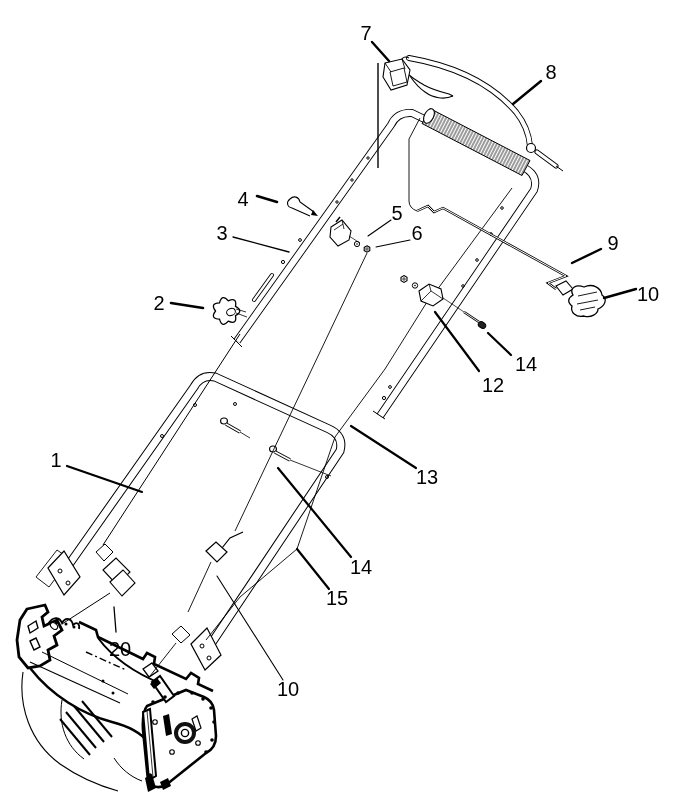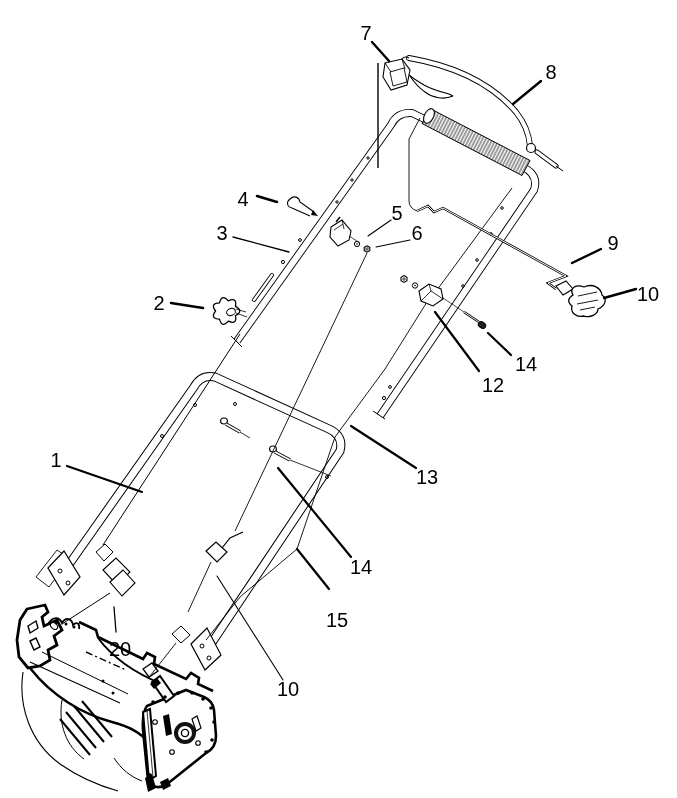--- a/index.html
+++ b/index.html
@@ -257,16 +257,16 @@
 <span class="callout" style="left:397px;top:213px">5</span>
 <span class="callout" style="left:417px;top:233px">6</span>
 <span class="callout" style="left:366px;top:33px">7</span>
 <span class="callout" style="left:551px;top:72px">8</span>
 <span class="callout" style="left:613px;top:243px">9</span>
 <span class="callout" style="left:648px;top:294px">10</span>
 <span class="callout" style="left:526px;top:364px">14</span>
 <span class="callout" style="left:493px;top:385px">12</span>
 <span class="callout" style="left:427px;top:477px">13</span>
 <span class="callout" style="left:361px;top:567px">14</span>
-<span class="callout" style="left:337px;top:620px">15</span>
+<span class="callout" style="left:337px;top:598px">15</span>
 <span class="callout" style="left:288px;top:689px">10</span>
 <span class="callout" style="left:120px;top:649px">20</span>
 </div>
 
 </body></html>

